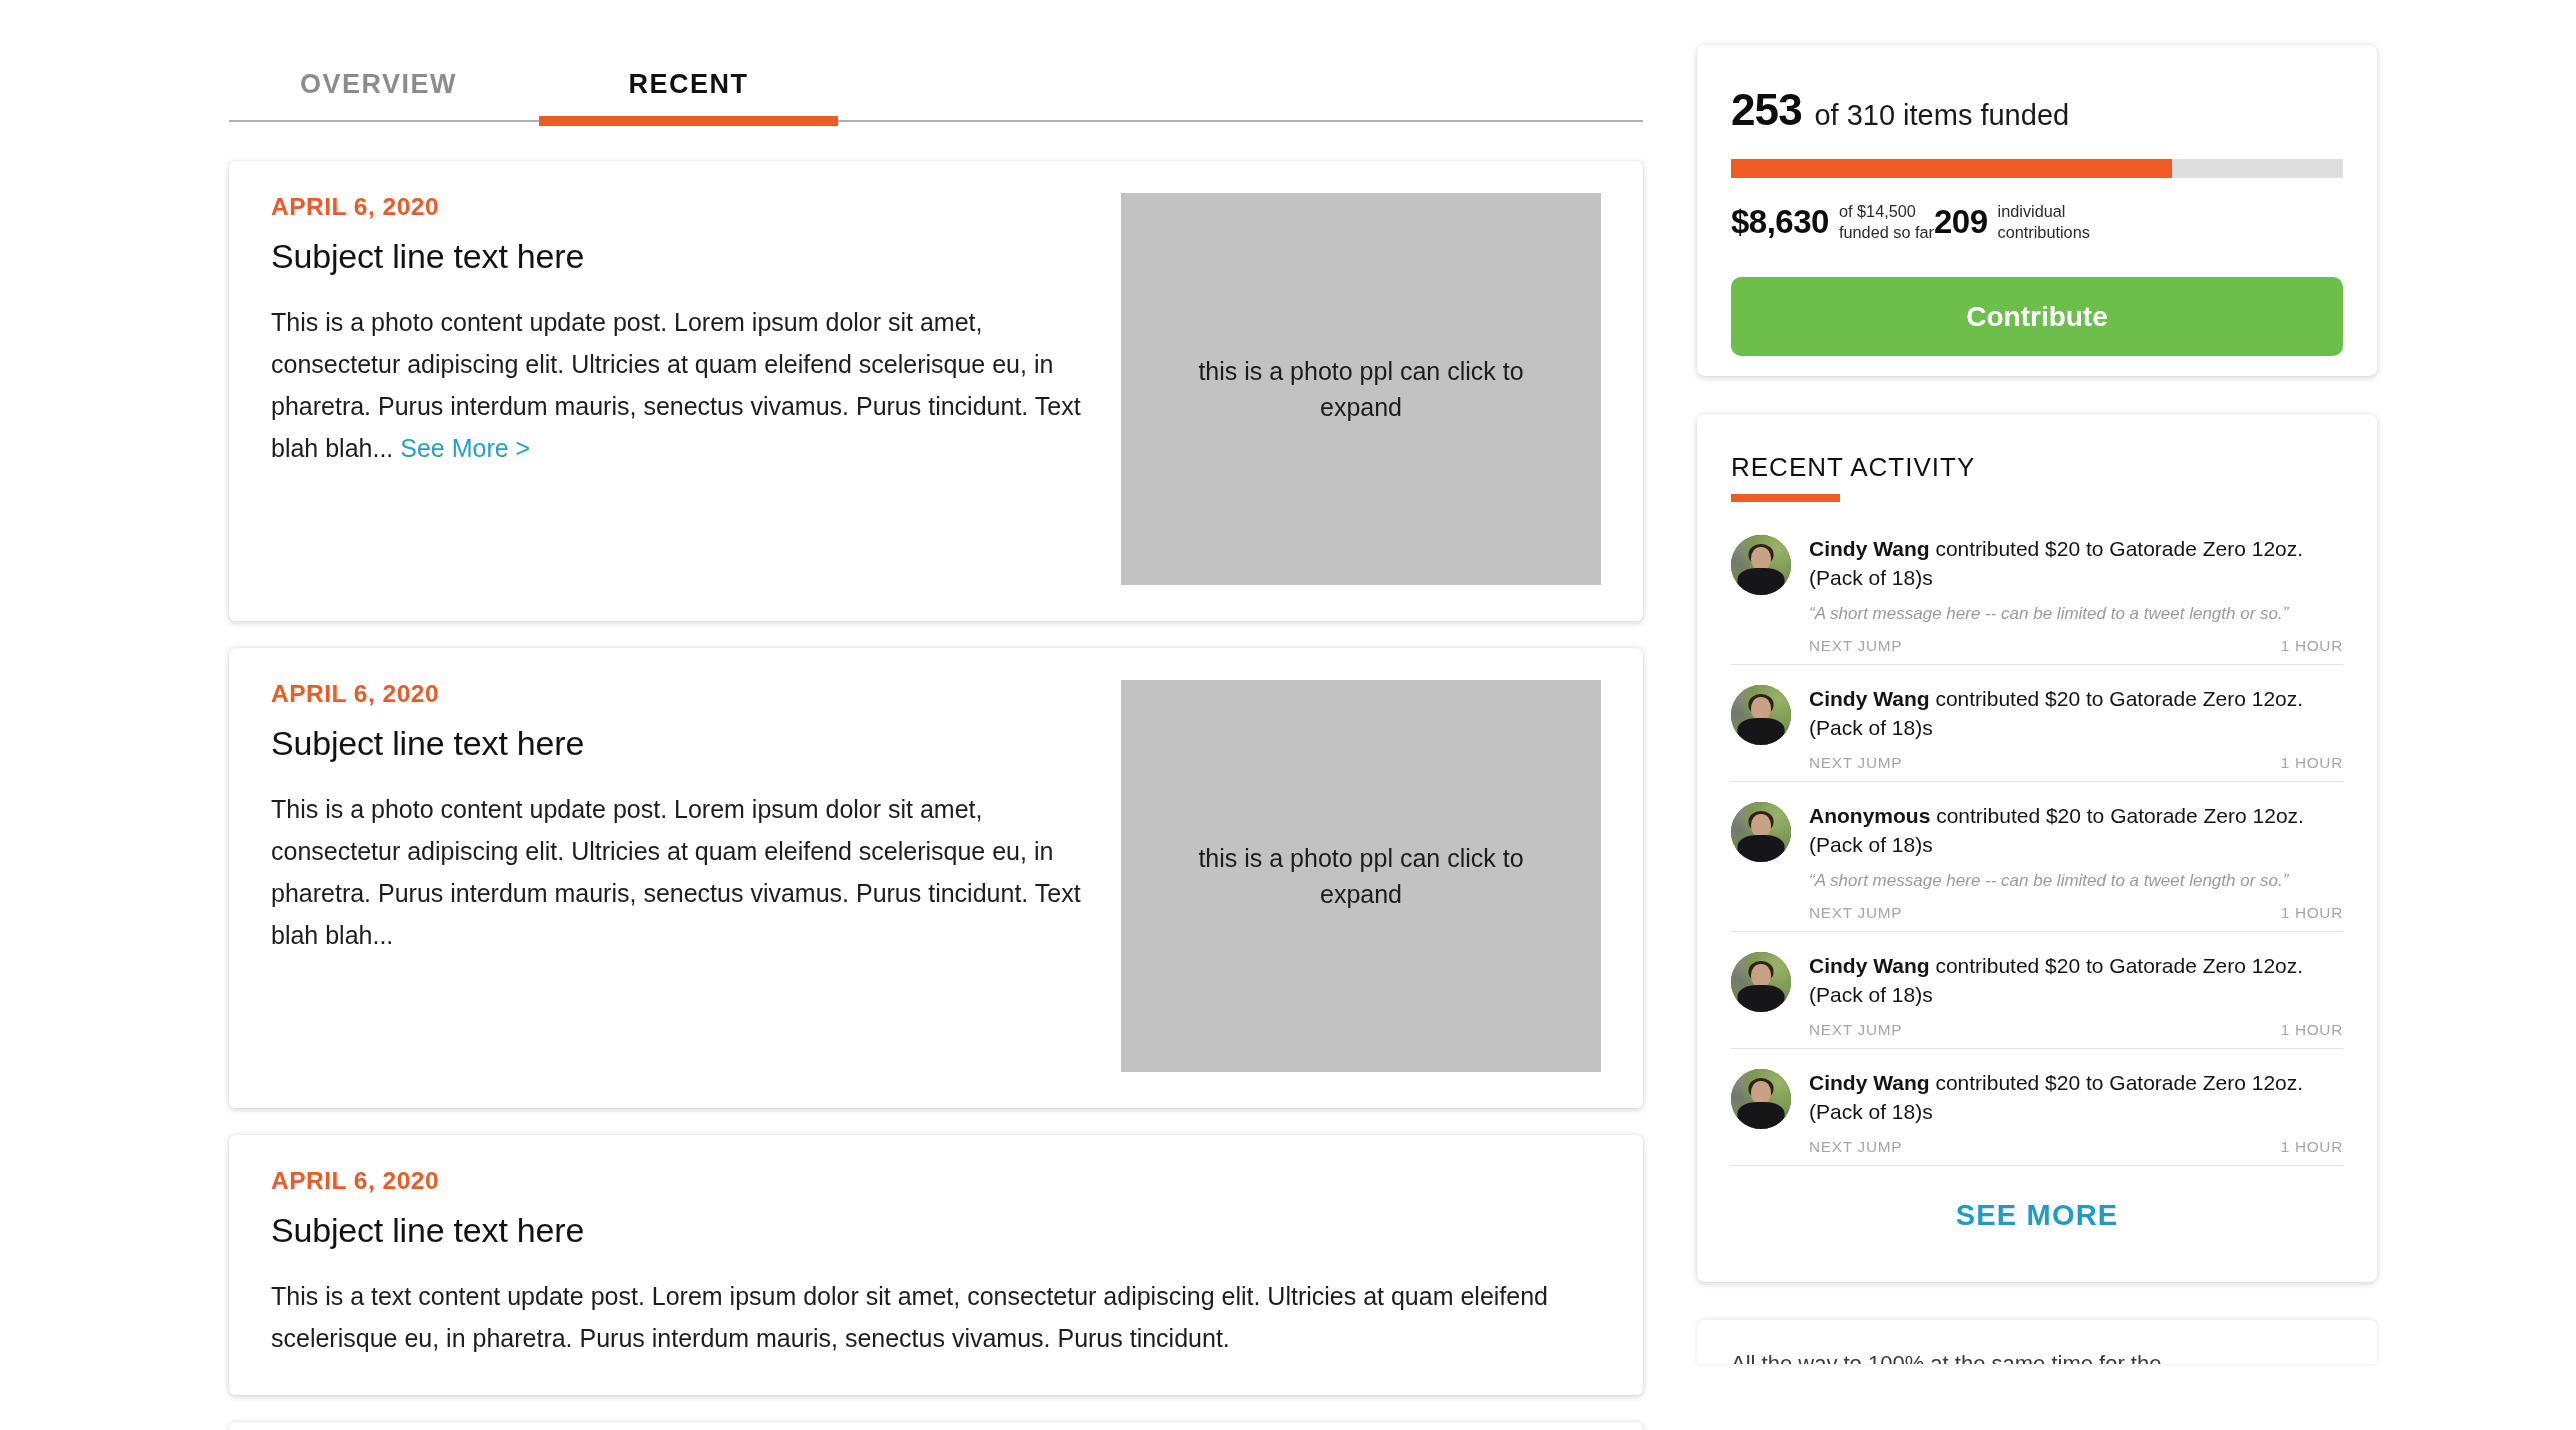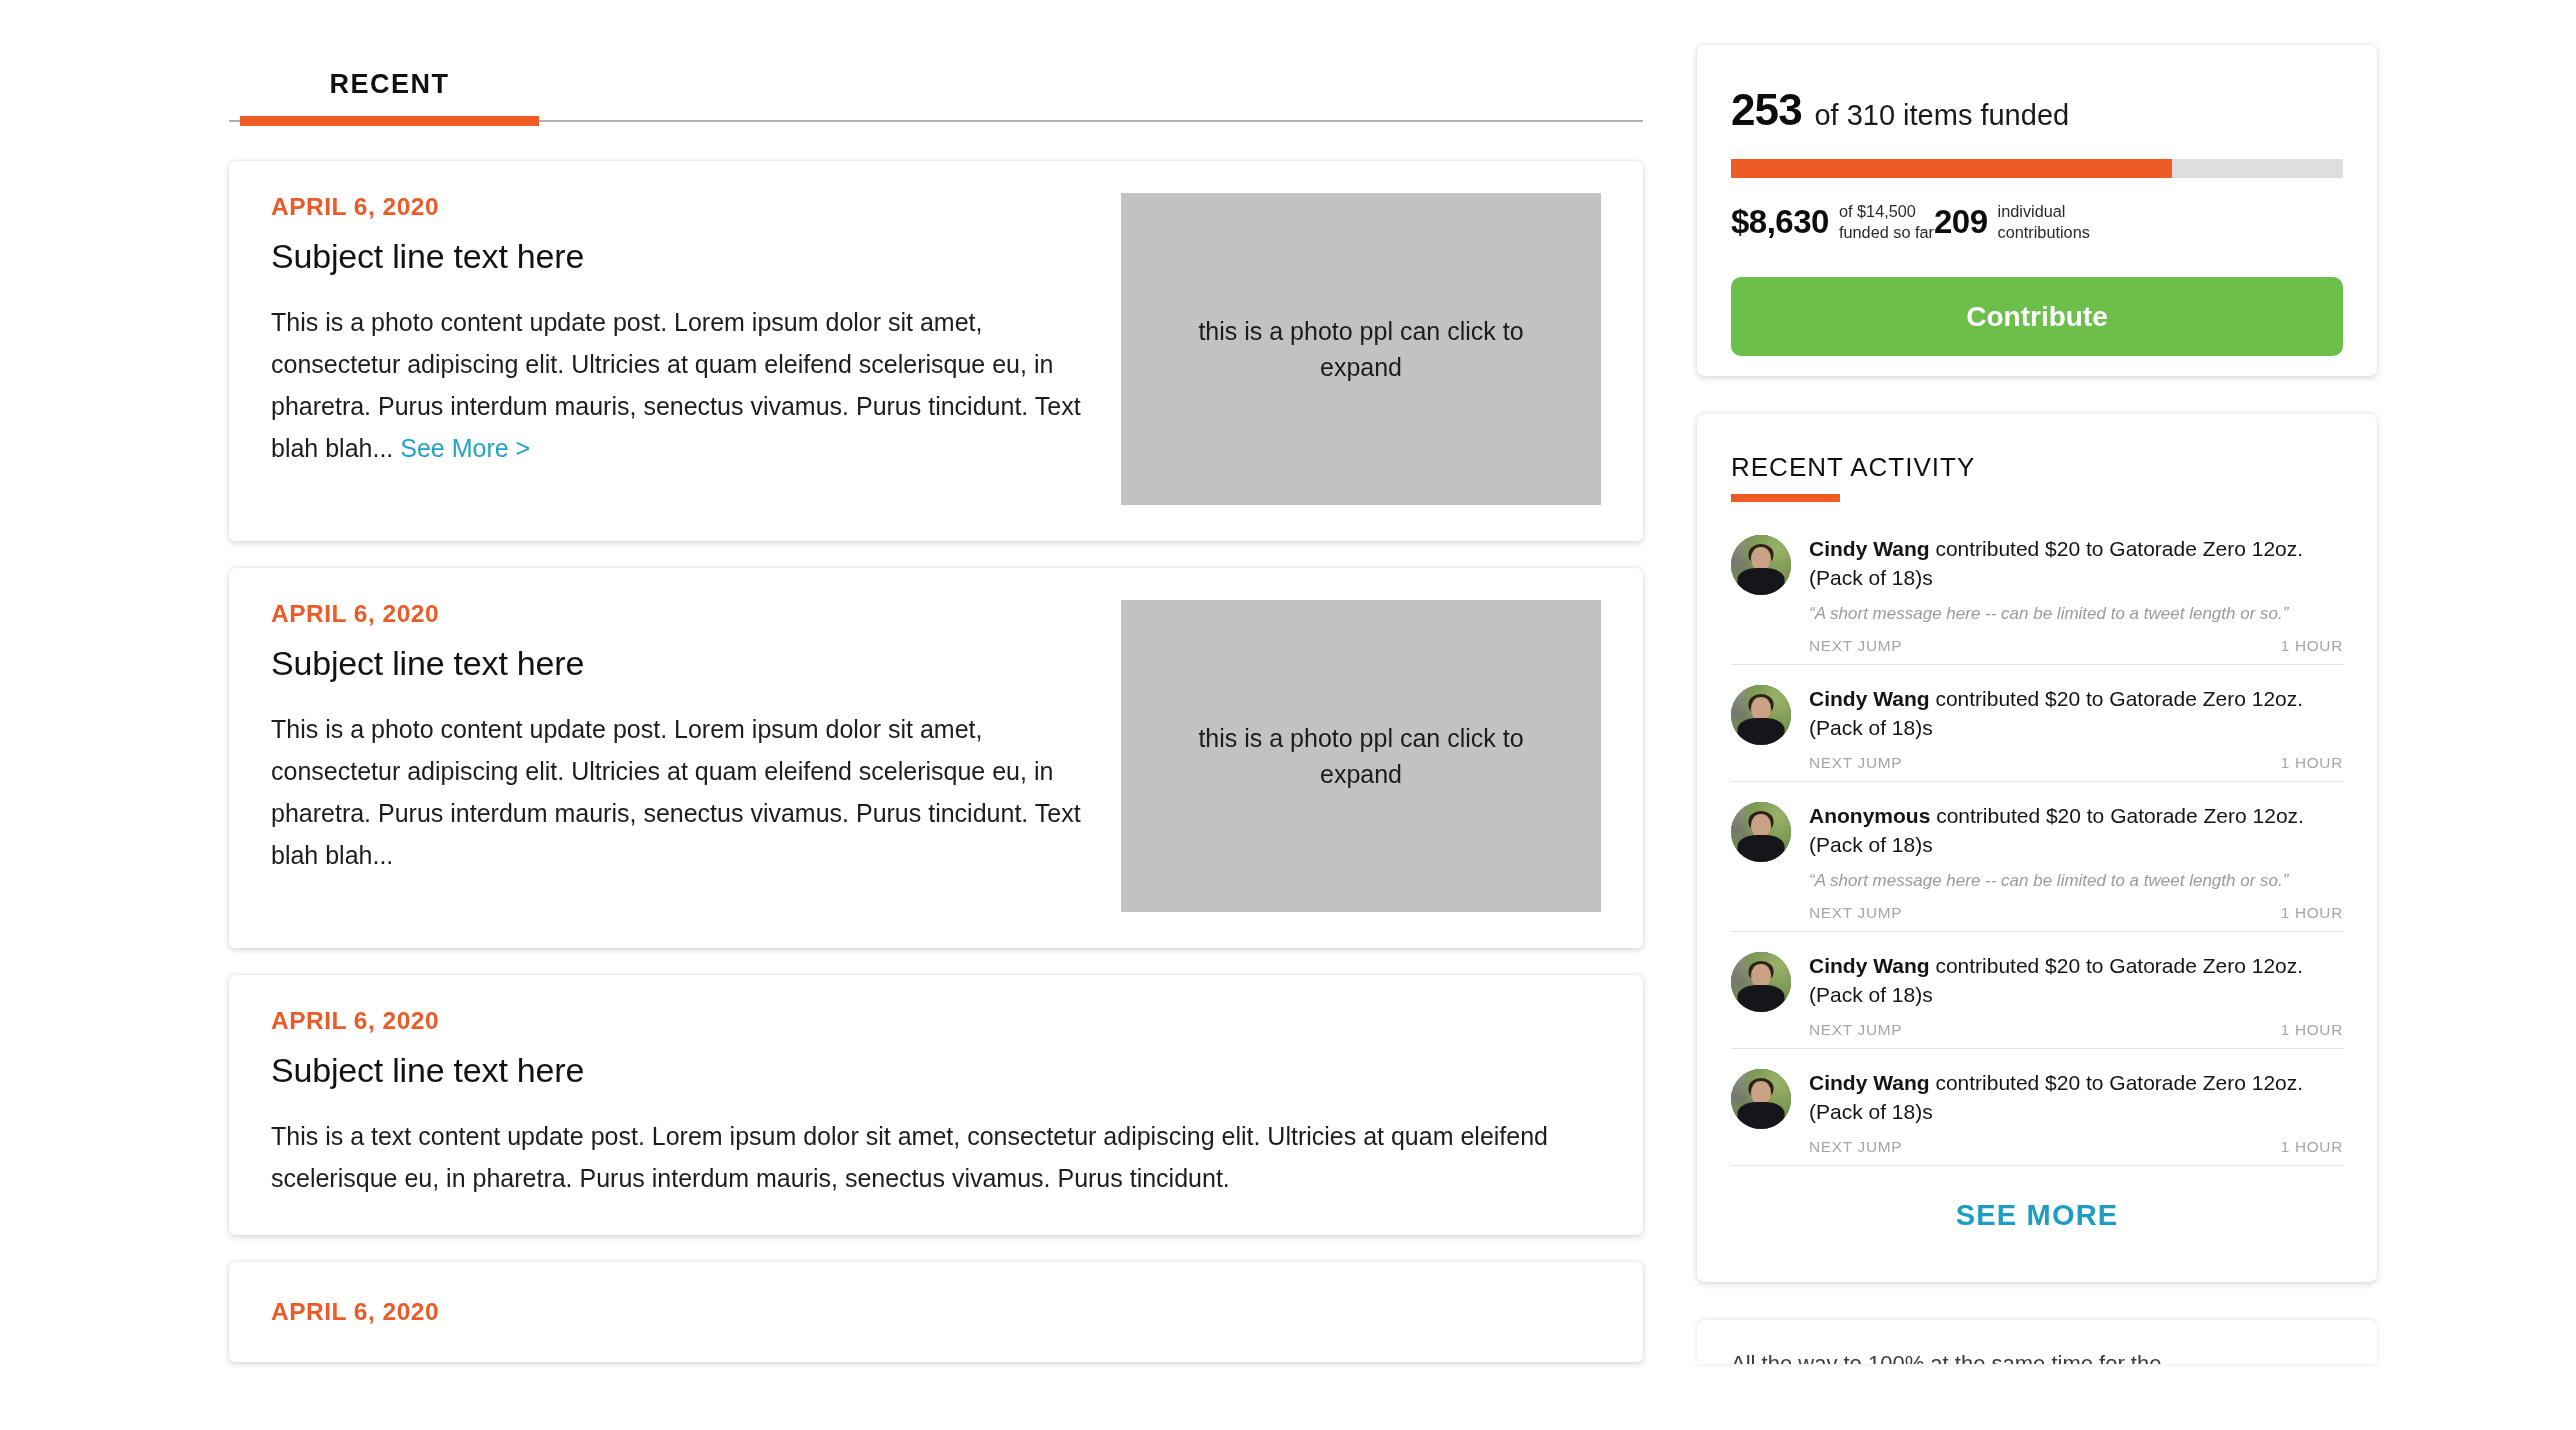--- a/index.html
+++ b/index.html
@@ -95,21 +95,21 @@
     color: #1d1d1d;
     font-weight: 400;
   }
   .see-more-inline {
     color: #22a3c6;
     cursor: pointer;
   }
 
   .photo-ph {
     background: #c2c2c2;
-    height: 312px;
+    height: 392px;
     display: flex;
     align-items: center;
     justify-content: center;
     text-align: center;
     font-size: 25px;
     color: #1c1c1c;
     line-height: 1.45;
     cursor: pointer;
     padding: 0 36px;
   }
@@ -313,20 +313,21 @@
 </style>
 </head>
 <body>
 
 <div class="page">
   <div class="layout">
 
     <div class="col-main">
 
       <div class="tabbar">
+        <div class="tab tab-overview">OVERVIEW</div>
         <div class="tab tab-updates active">RECENT</div>
       </div>
 
       <div class="cards">
 
         <div class="card">
           <div class="card-body">
             <div class="card-date">APRIL 6, 2020</div>
             <div class="card-title">Subject line text here</div>
             <div class="card-text">

